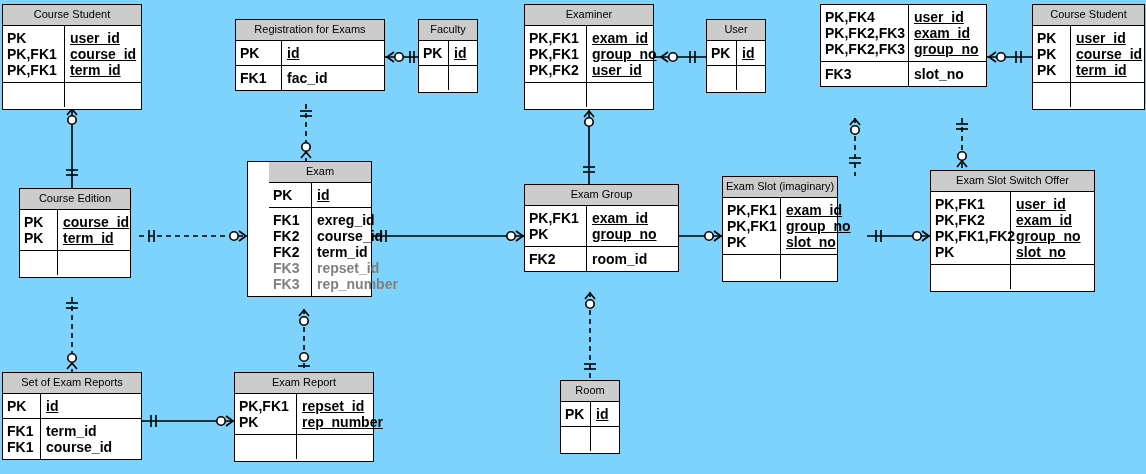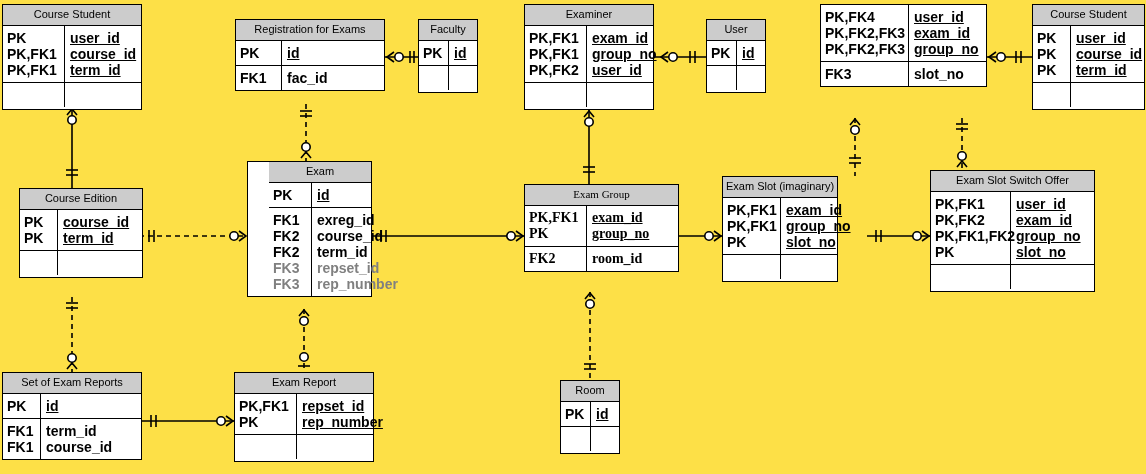--- a/index.html
+++ b/index.html
@@ -1,19 +1,19 @@
 <!DOCTYPE html>
 <html><head>
 <meta charset="utf-8">
 <style>
   html,body{margin:0;padding:0;background:#ffffff;}
   #canvas{
     position:relative;
     width:1146px;height:474px;
-    background:#fde047;
+    background:#7dd3fc;
     font-family:"Liberation Sans","DejaVu Sans",sans-serif;
     overflow:hidden;
   }
   #wires{position:absolute;left:0;top:0;width:1146px;height:474px;pointer-events:none;}
   .entity{
     position:absolute;
     border:1px solid #000;
     background:#ffffff;
     box-sizing:border-box;
     z-index:2;
@@ -345,21 +345,21 @@
           </div>
         </div>
         <div class="sect empty">
           <div class="row">
             <div class="kcol" style="width: 38px; min-height: 24px;">&nbsp;</div>
             <div class="acol" style="min-height: 24px;">&nbsp;</div>
           </div>
         </div>
       </div>
     </div>
-    <div class="entity" style="left: 19px; top: 188px; width: 124px;">
+    <div class="entity" style="left: 19px; top: 188px; width: 112px;">
       <div class="ent-title">Course Edition</div>
       <div class="ent-body">
         <div class="sect">
           <div class="row pk">
             <div class="kcol" style="width: 38px;">PK</div>
             <div class="acol">course_id</div>
           </div>
           <div class="row pk">
             <div class="kcol" style="width: 38px;">PK</div>
             <div class="acol">term_id</div>
@@ -399,21 +399,21 @@
             <div class="kcol" style="width: 43px;">FK3</div>
             <div class="acol">repset_id</div>
           </div>
           <div class="row fk dim">
             <div class="kcol" style="width: 43px;">FK3</div>
             <div class="acol">rep_number</div>
           </div>
         </div>
       </div>
     </div>
-    <div class="entity" style="left: 524px; top: 184px; width: 155px; font-family: Liberation Serif, serif;">
+    <div class="entity" style="left: 524px; top: 184px; width: 155px;">
       <div class="ent-title">Exam Group</div>
       <div class="ent-body">
         <div class="sect">
           <div class="row pk">
             <div class="kcol" style="width: 62px;">PK,FK1</div>
             <div class="acol">exam_id</div>
           </div>
           <div class="row pk">
             <div class="kcol" style="width: 62px;">PK</div>
             <div class="acol">group_no</div>

